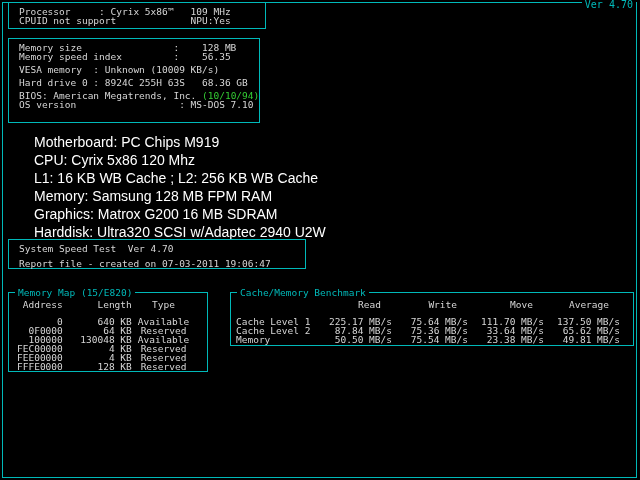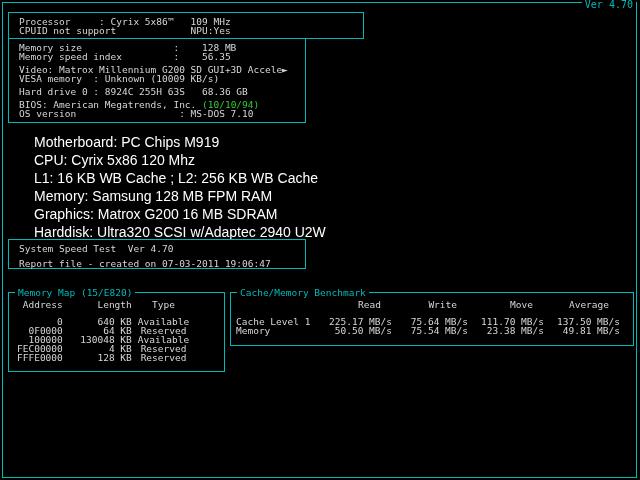--- a/index.html
+++ b/index.html
@@ -12,32 +12,32 @@
   *{margin:0;padding:0;box-sizing:border-box;}
   html,body{width:640px;height:480px;background:var(--background);}
   body{position:relative;overflow:hidden;font-family:"DejaVu Sans Mono",monospace;}
   .screen{position:absolute;left:0;top:0;width:640px;height:480px;}
   .frame{position:absolute;left:2px;top:2px;width:635px;height:476px;border:1px solid var(--cyan);}
   .ver{position:absolute;top:0px;right:4px;background:var(--background);padding:0 3px;
        color:var(--cyan);font-size:10px;line-height:9px;white-space:pre;}
   .box{position:absolute;border:1px solid var(--cyan);background:var(--background);
        color:var(--text);font-size:9.5px;line-height:9px;}
   .line{white-space:pre;}
-  .box1{left:8px;top:12px;width:356px;height:27px;padding:4px 0 0 10px;}
-  .box2{left:8px;top:38px;width:298px;height:85px;padding:4px 0 0 10px;}
+  .box1{left:8px;top:2px;width:258px;height:27px;padding:4px 0 0 10px;}
+  .box2{left:8px;top:38px;width:252px;height:85px;padding:4px 0 0 10px;}
   .grp{margin-top:4px;}
   .grp:first-child{margin-top:0;}
   .box3{left:8px;top:239px;width:298px;height:30px;padding:4px 16px 0 10px;}
   .box3 .report-line{margin-top:6px;}
   .green{color:var(--green);}
   .annotation{position:absolute;left:10px;top:133px;color:var(--white);
        font-family:"Liberation Sans",sans-serif;font-size:14px;line-height:18px;margin-left:24px;}
   .titled .title{position:absolute;top:-5px;left:6px;background:var(--background);
        padding:0 3px;color:var(--cyan);white-space:pre;}
-  .box4{left:8px;top:292px;width:217px;height:80px;padding:7px 0 0 8px;}
+  .box4{left:8px;top:292px;width:200px;height:80px;padding:7px 0 0 8px;}
   .box5{left:230px;top:292px;width:404px;height:54px;padding:7px 0 0 5px;}
   table{border-collapse:collapse;color:var(--text);font-size:9.5px;line-height:9px;}
   th,td{padding:0;font-weight:normal;white-space:pre;}
   thead th{padding-bottom:8px;}
   .mmap th,.mmap td{text-align:right;}
   .mmap .c1{width:44px;}
   .mmap .c2{width:69px;}
   .mmap .c3{text-align:center;padding-left:6px;}
   .bench .c1{width:80px;text-align:left;}
   .bench .cv{width:76px;text-align:right;}
@@ -55,21 +55,20 @@
     <div class="line">Processor     : Cyrix 5x86™   109 MHz</div>
     <div class="line">CPUID not support             NPU:Yes</div>
   </div>
 
   <div class="box box2">
     <div class="grp">
       <div class="line">Memory size                :    128 MB</div>
       <div class="line">Memory speed index         :    56.35</div>
     </div>
     <div class="grp">
-      <div class="line">Video: Matrox Millennium G200 SD GUI+3D Accele►</div>
       <div class="line">VESA memory  : Unknown (10009 KB/s)</div>
     </div>
     <div class="grp">
       <div class="line">Hard drive 0 : 8924C 255H 63S   68.36 GB</div>
     </div>
     <div class="grp">
       <div class="line"><span>BIOS: American Megatrends, Inc. </span><span class="green">(10/10/94)</span></div>
       <div class="line">OS version                  : MS-DOS 7.10</div>
     </div>
   </div>
@@ -113,20 +112,25 @@
           <td class="c1">100000</td>
           <td class="c2">130048 KB</td>
           <td class="c3">Available</td>
         </tr>
         <tr>
           <td class="c1">FEC00000</td>
           <td class="c2">4 KB</td>
           <td class="c3">Reserved</td>
         </tr>
         <tr>
+          <td class="c1">FEE00000</td>
+          <td class="c2">4 KB</td>
+          <td class="c3">Reserved</td>
+        </tr>
+        <tr>
           <td class="c1">FFFE0000</td>
           <td class="c2">128 KB</td>
           <td class="c3">Reserved</td>
         </tr>
       </tbody>
     </table>
   </div>
 
   <div class="box box5 titled">
     <span class="title">Cache/Memory Benchmark</span>
@@ -142,20 +146,27 @@
       </thead>
       <tbody>
         <tr>
           <td class="c1">Cache Level 1</td>
           <td class="cv">225.17 MB/s</td>
           <td class="cv">75.64 MB/s</td>
           <td class="cv">111.70 MB/s</td>
           <td class="cv">137.50 MB/s</td>
         </tr>
         <tr>
+          <td class="c1">Cache Level 2</td>
+          <td class="cv">87.84 MB/s</td>
+          <td class="cv">75.36 MB/s</td>
+          <td class="cv">33.64 MB/s</td>
+          <td class="cv">65.62 MB/s</td>
+        </tr>
+        <tr>
           <td class="c1">Memory</td>
           <td class="cv">50.50 MB/s</td>
           <td class="cv">75.54 MB/s</td>
           <td class="cv">23.38 MB/s</td>
           <td class="cv">49.81 MB/s</td>
         </tr>
       </tbody>
     </table>
   </div>
 

